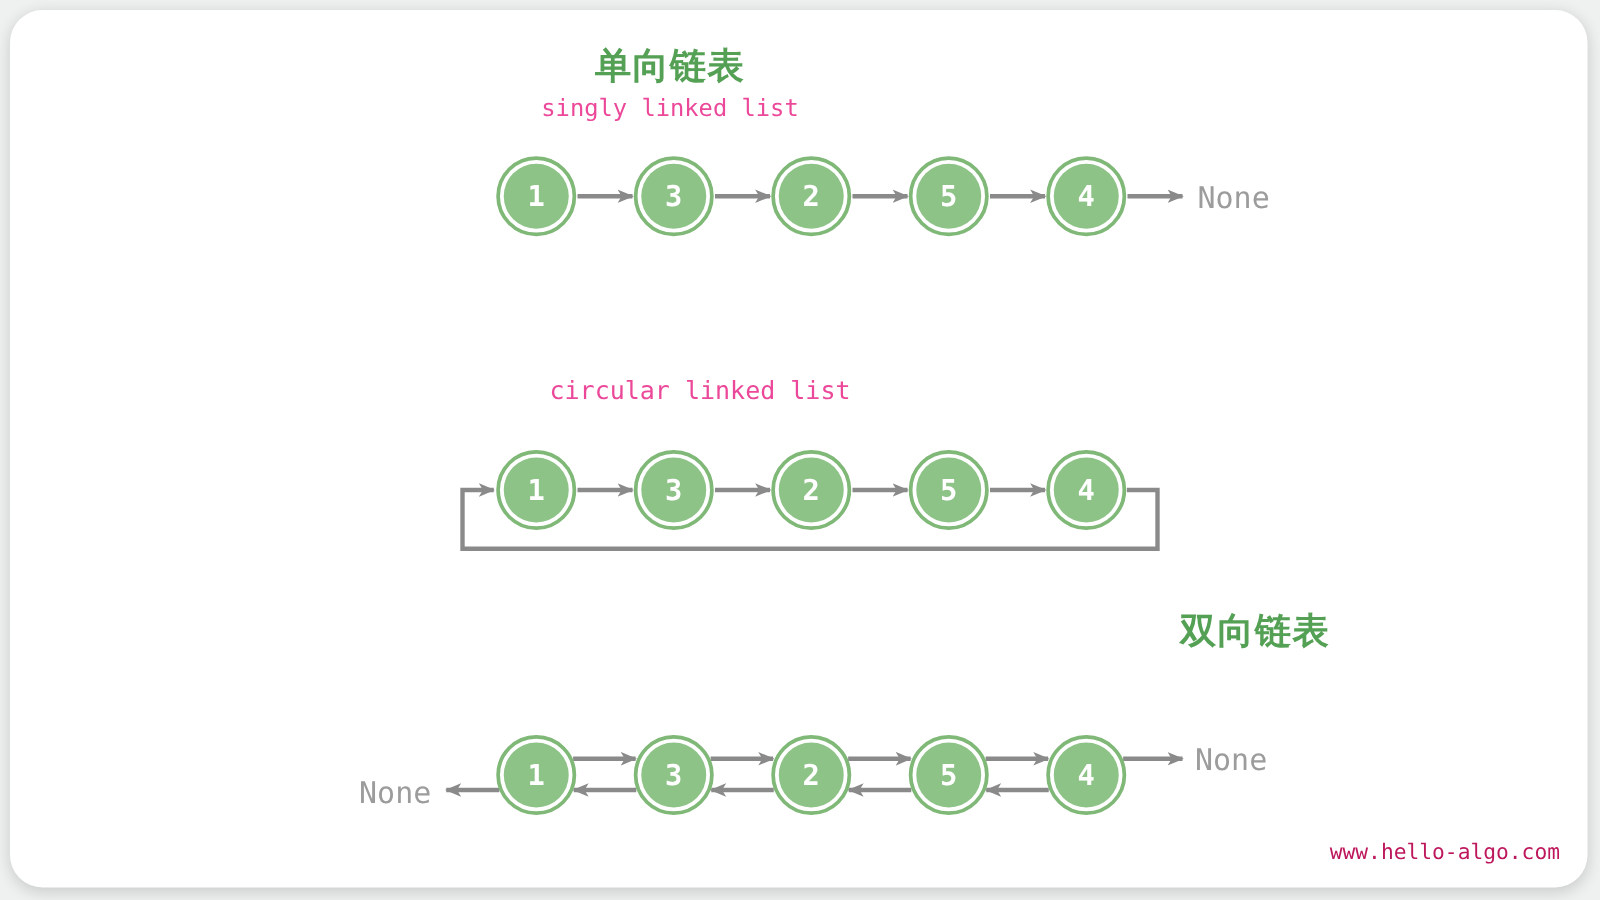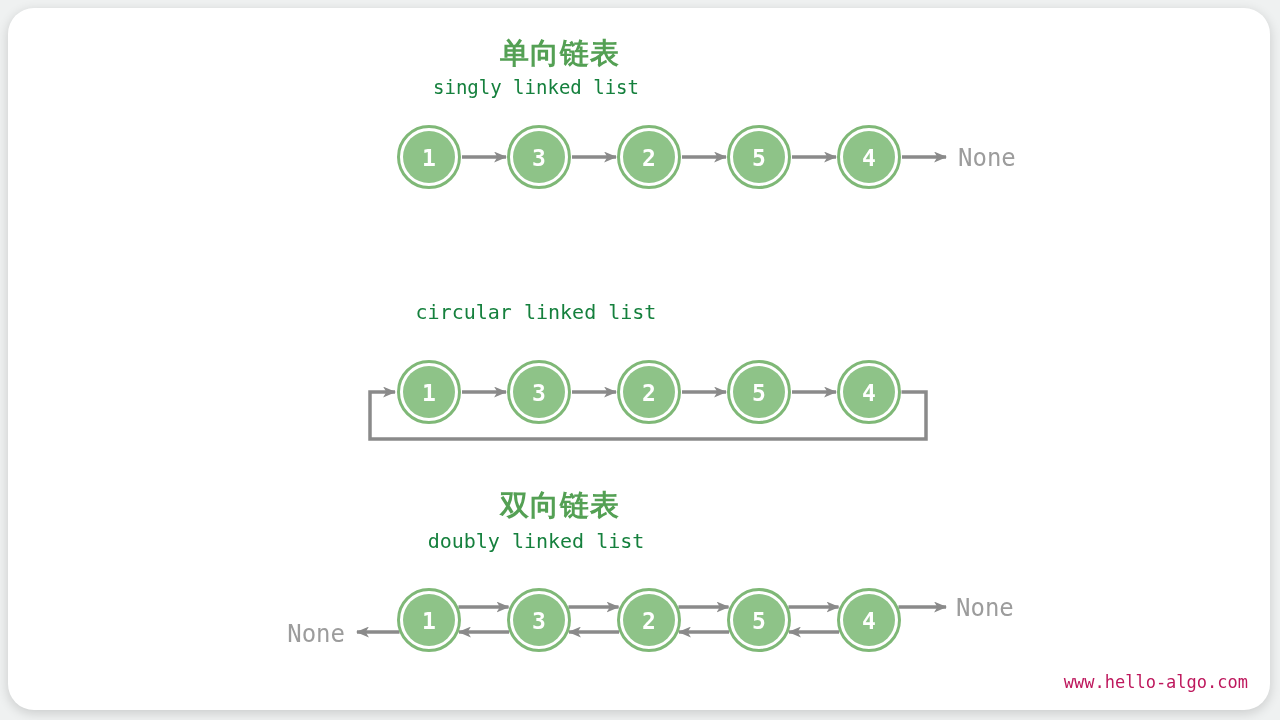--- a/index.html
+++ b/index.html
@@ -27,32 +27,31 @@
     white-space: nowrap;
   }
   .title-zh {
     font-family: sans-serif;
     font-weight: bold;
     font-size: 29px;
     line-height: 32px;
     letter-spacing: 1px;
     color: #54A054;
     margin: 0;
-    padding-left: 24px;
   }
   .title-en {
     font-family: "DejaVu Sans Mono", monospace;
-    color: #15803d;
+    color: #ec4899;
     line-height: 24px;
   }
   .t1-zh { top: 29px; }
   .t1-en { top: 67px; font-size: 19px; }
   .t2-zh { top: 252px; }
-  .t2-en { top: 292px; font-size: 20px; }
-  .t3-zh { top: 481px; }
+  .t2-en { top: 292px; font-size: 20px; padding-left: 24px; }
+  .t3-zh { top: 481px; text-align: right; }
   .t3-en { top: 521px; font-size: 20px; }
   .diagram { position: absolute; left: 0; }
   .dg1 { top: 109px; }
   .dg2 { top: 332px; }
   .dg3 { top: 562px; }
   svg text {
     font-family: "DejaVu Sans Mono", monospace;
   }
   .nlabel {
     font-size: 23px;
@@ -166,21 +165,20 @@
       <text class="nlabel" x="751" y="53" text-anchor="middle" dominant-baseline="central">5</text>
     </g>
     <g>
       <circle class="ring" cx="861" cy="52" r="30.5"></circle>
         <circle class="core" cx="861" cy="52" r="26"></circle>
       <text class="nlabel" x="861" y="53" text-anchor="middle" dominant-baseline="central">4</text>
     </g>
   </svg>
 
   <h2 class="hdr title-zh t3-zh">双向链表</h2>
-  <div class="hdr title-en t3-en">doubly linked list</div>
 
   <svg class="diagram dg3" width="1280" height="100" viewBox="0 0 1280 100">
     <defs>
       <marker id="ah-c" viewBox="0 0 12 10" refX="11" refY="5" markerWidth="13" markerHeight="11" markerUnits="userSpaceOnUse" orient="auto">
         <path d="M0,0 L12,5 L0,10 L3,5 Z" fill="#8A8A8A"></path>
       </marker>
     </defs>
 
     <line class="alink" x1="450.5" y1="37" x2="500.5" y2="37" marker-end="url(#ah-c)"></line>
     <line class="alink" x1="560.5" y1="37" x2="610.5" y2="37" marker-end="url(#ah-c)"></line>

